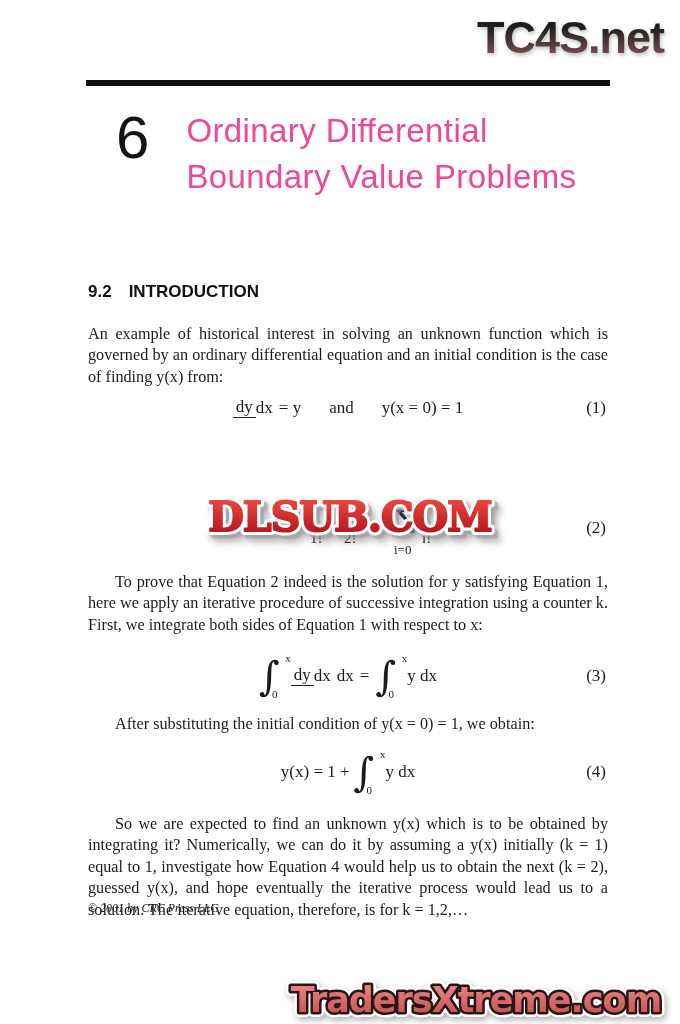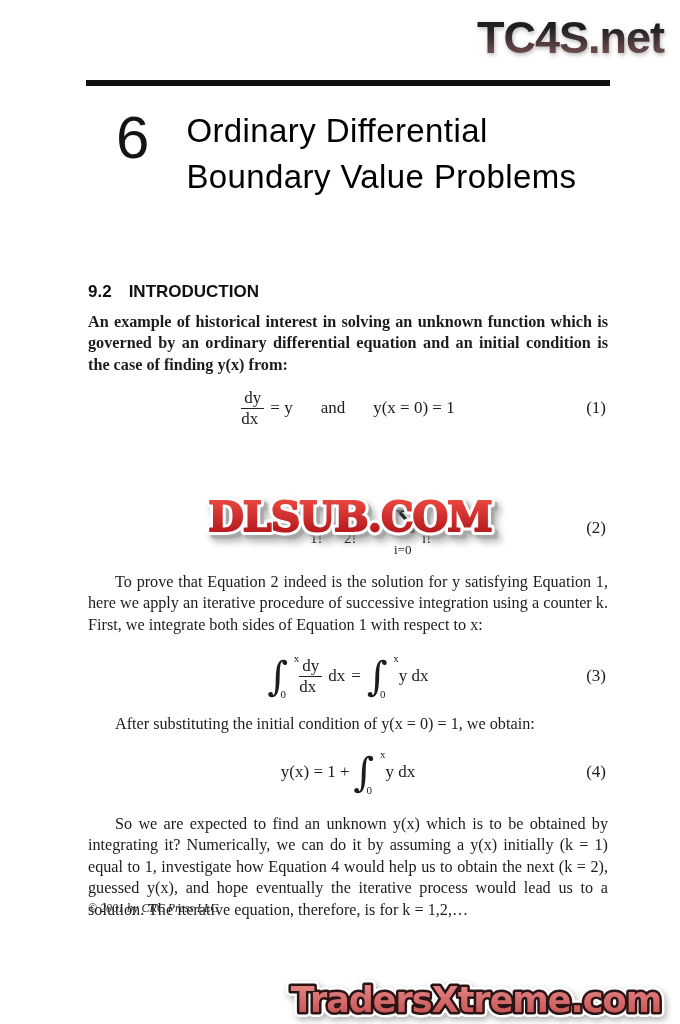--- a/index.html
+++ b/index.html
@@ -17,56 +17,56 @@
 
   
   .rule { position:absolute; left:78px; top:72px; width:524px; height:6px; background:#101010; }
   .chapter-head { position:absolute; left:80px; top:100px; width:522px; display:flex; align-items:flex-start; }
   .chapter-number {
     font-family:"Liberation Sans", sans-serif; font-size:60px; line-height:52px;
     margin-left:28px; margin-top:4px; color:#141414;
   }
   .chapter-title {
     font-family:"Liberation Sans", sans-serif; font-size:33px; line-height:46px;
-    letter-spacing:0.4px; color:#000000; margin-left:37px;
+    letter-spacing:0.4px; color:#ec4899; margin-left:37px;
   }
   .chapter-title span { display:block; }
 
   
   .section-heading {
     position:absolute; left:80px; top:274px;
     font-family:"Liberation Sans", sans-serif; font-weight:bold; font-size:17px; color:#111;
   }
   .section-heading .sec-num { margin-right:17px; }
 
   
   .para {
     position:absolute; left:80px; width:520px;
     font-size:16.2px; line-height:21.4px; text-align:justify; color:#1c1c1c;
   }
   .para.indent { text-indent:27px; }
-  .p1 { top:304px;font-weight:bold; }
+  .p1 { top:316px; }
   .p2 { top:436px; }
   .p3 { top:564px; }
   .p4 { top:706px; }
   .p5 { top:806px; }
   .it { font-style:italic; }
   .sup { font-size:11px; vertical-align:5px; }
 
   
   .eq {
     position:absolute; left:80px; width:520px;
     display:flex; align-items:center; justify-content:center;
     font-size:17px; color:#1c1c1c;
   }
   .eq .eq-label { position:absolute; right:2px; }
   .eq1 { top:376px; height:48px; }
   .eq3 { top:640px; height:56px; }
   .eq4 { top:736px; height:56px; }
-  .frac { display:inline-flex; flex-direction:column; text-align:left; line-height:1.05; vertical-align:middle; }
+  .frac { display:inline-flex; flex-direction:row; text-align:left; line-height:1.05; vertical-align:middle; }
   .frac .num { padding:0 3px 1px; border-bottom:1.4px solid #222; }
   .frac .den { padding-top:1px; }
   .sp28 { display:inline-block; width:28px; }
   .m6  { margin-left:6px; }
   .m4  { margin-left:4px; }
   .bigint { position:relative; display:inline-block; font-family:"DejaVu Serif", serif;
             font-size:40px; line-height:46px; padding-right:11px; }
   .bigint .lim { position:absolute; font-size:11px; line-height:1; font-family:"Liberation Serif", serif; }
   .bigint .lim.top { top:0; right:0; }
   .bigint .lim.bot { bottom:-1px; left:13px; }

